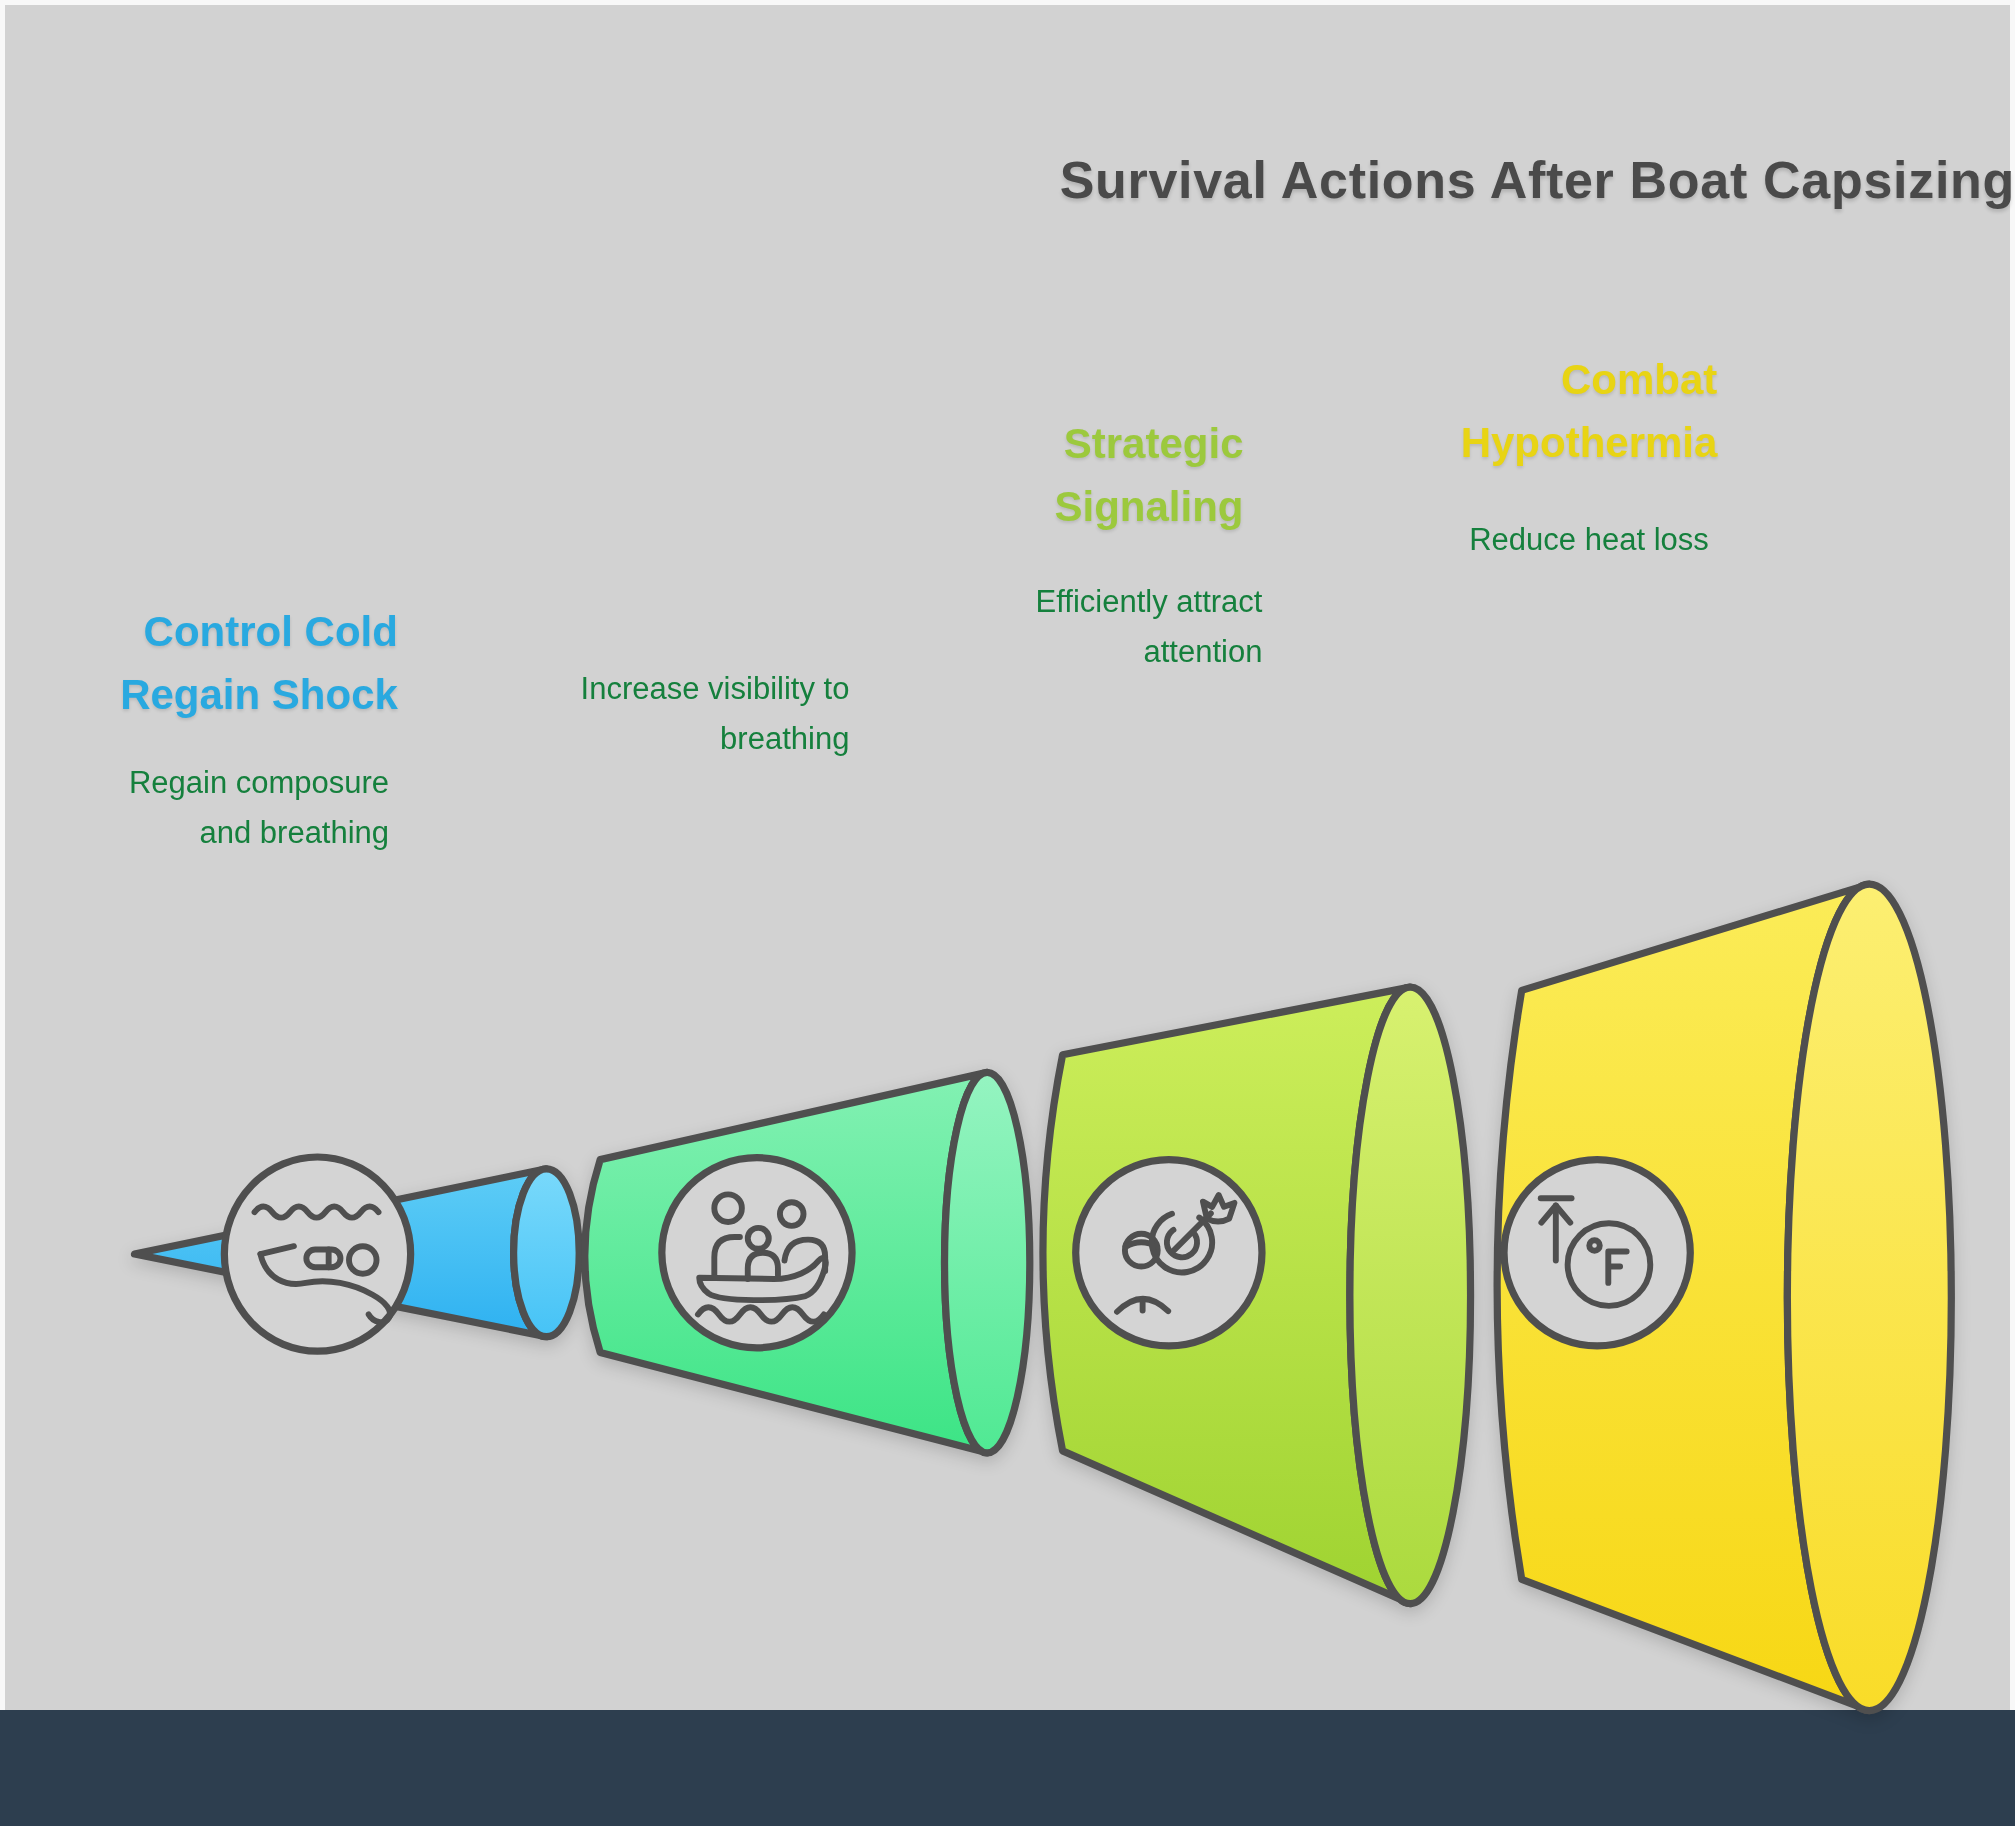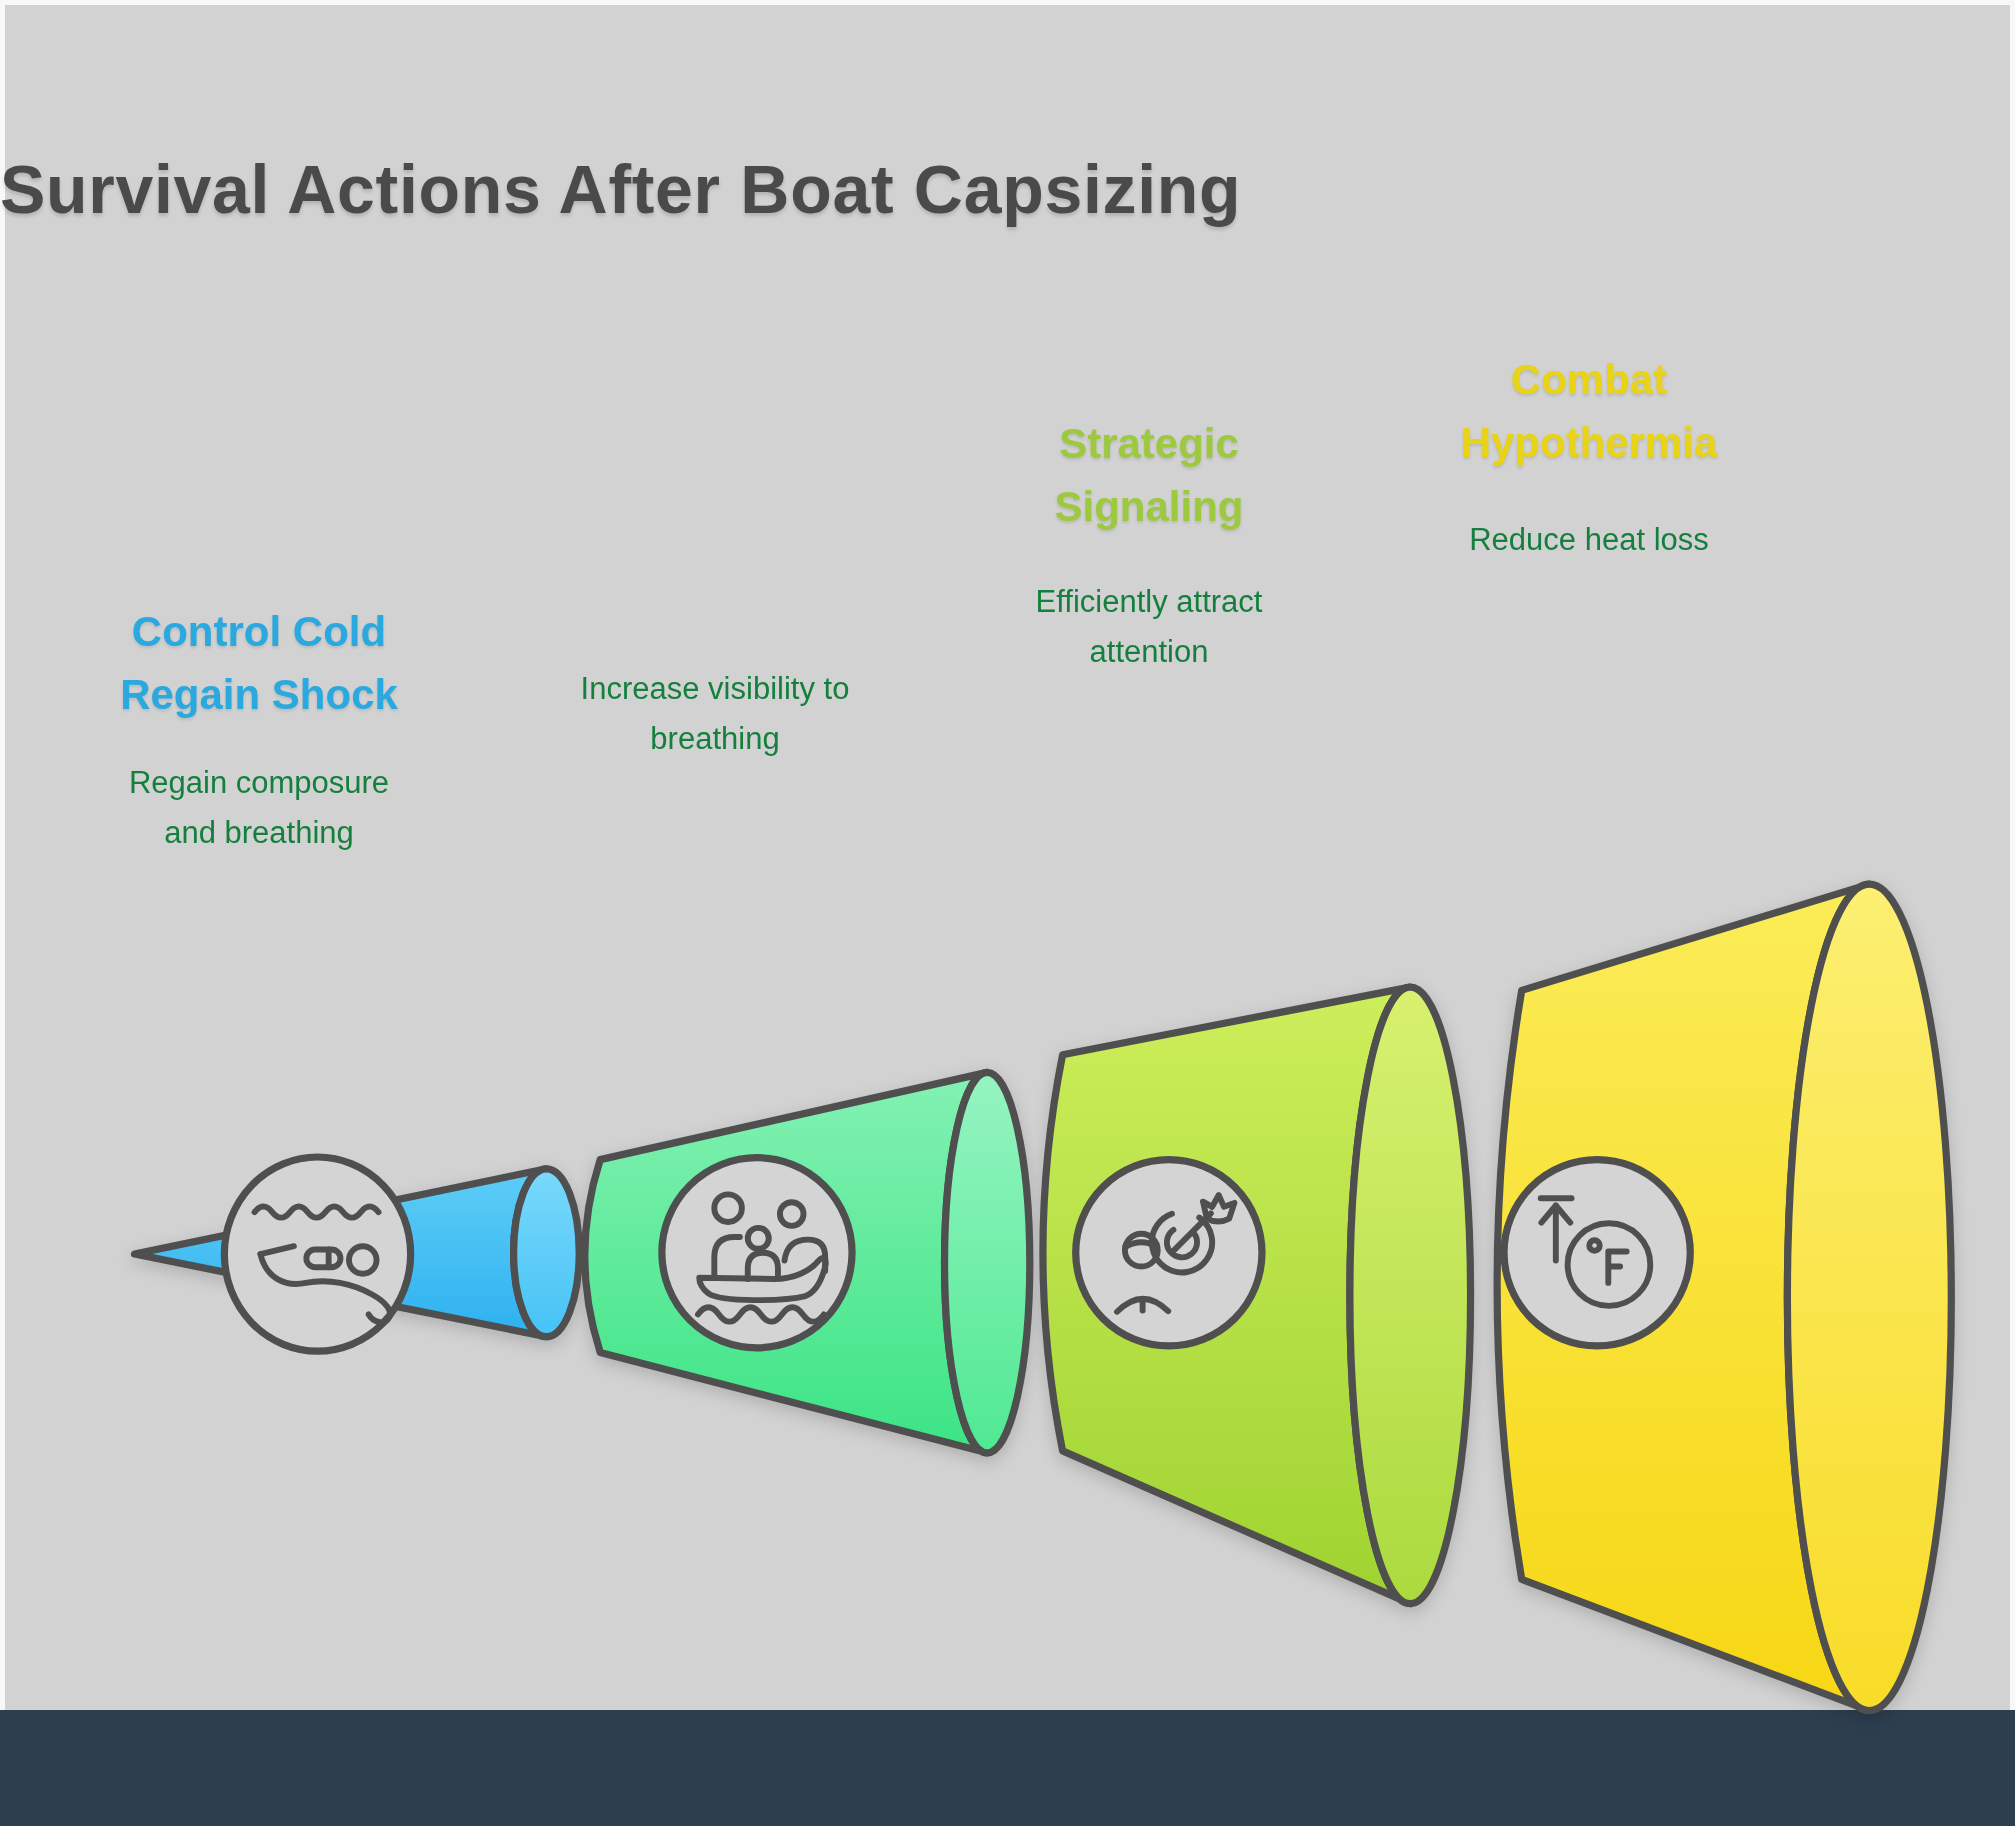--- a/index.html
+++ b/index.html
@@ -29,31 +29,31 @@
     right: 0;
     bottom: 0;
     height: 116px;
     background: #2d3e4f;
   }
   .page-title {
     position: absolute;
     top: 150px;
     left: 0;
     width: 2015px;
-    text-align: left;
-    font-size: 68px;
+    text-align: right;
+    font-size: 52px;
     font-weight: 700;
     color: #4a4a4a;
     letter-spacing: 0.7px;
     text-shadow: 0 2.6px 3.9px rgba(0,0,0,0.15);
   }
   .step-label {
     position: absolute;
     transform: translateX(-50%);
-    text-align: center;
+    text-align: right;
     white-space: nowrap;
   }
   .step-heading {
     font-size: 42px;
     font-weight: 700;
     line-height: 63px;
     text-shadow: 0 2px 3.3px rgba(0,0,0,0.12);
   }
   .step-heading span { display: block; }
   .step-desc {

